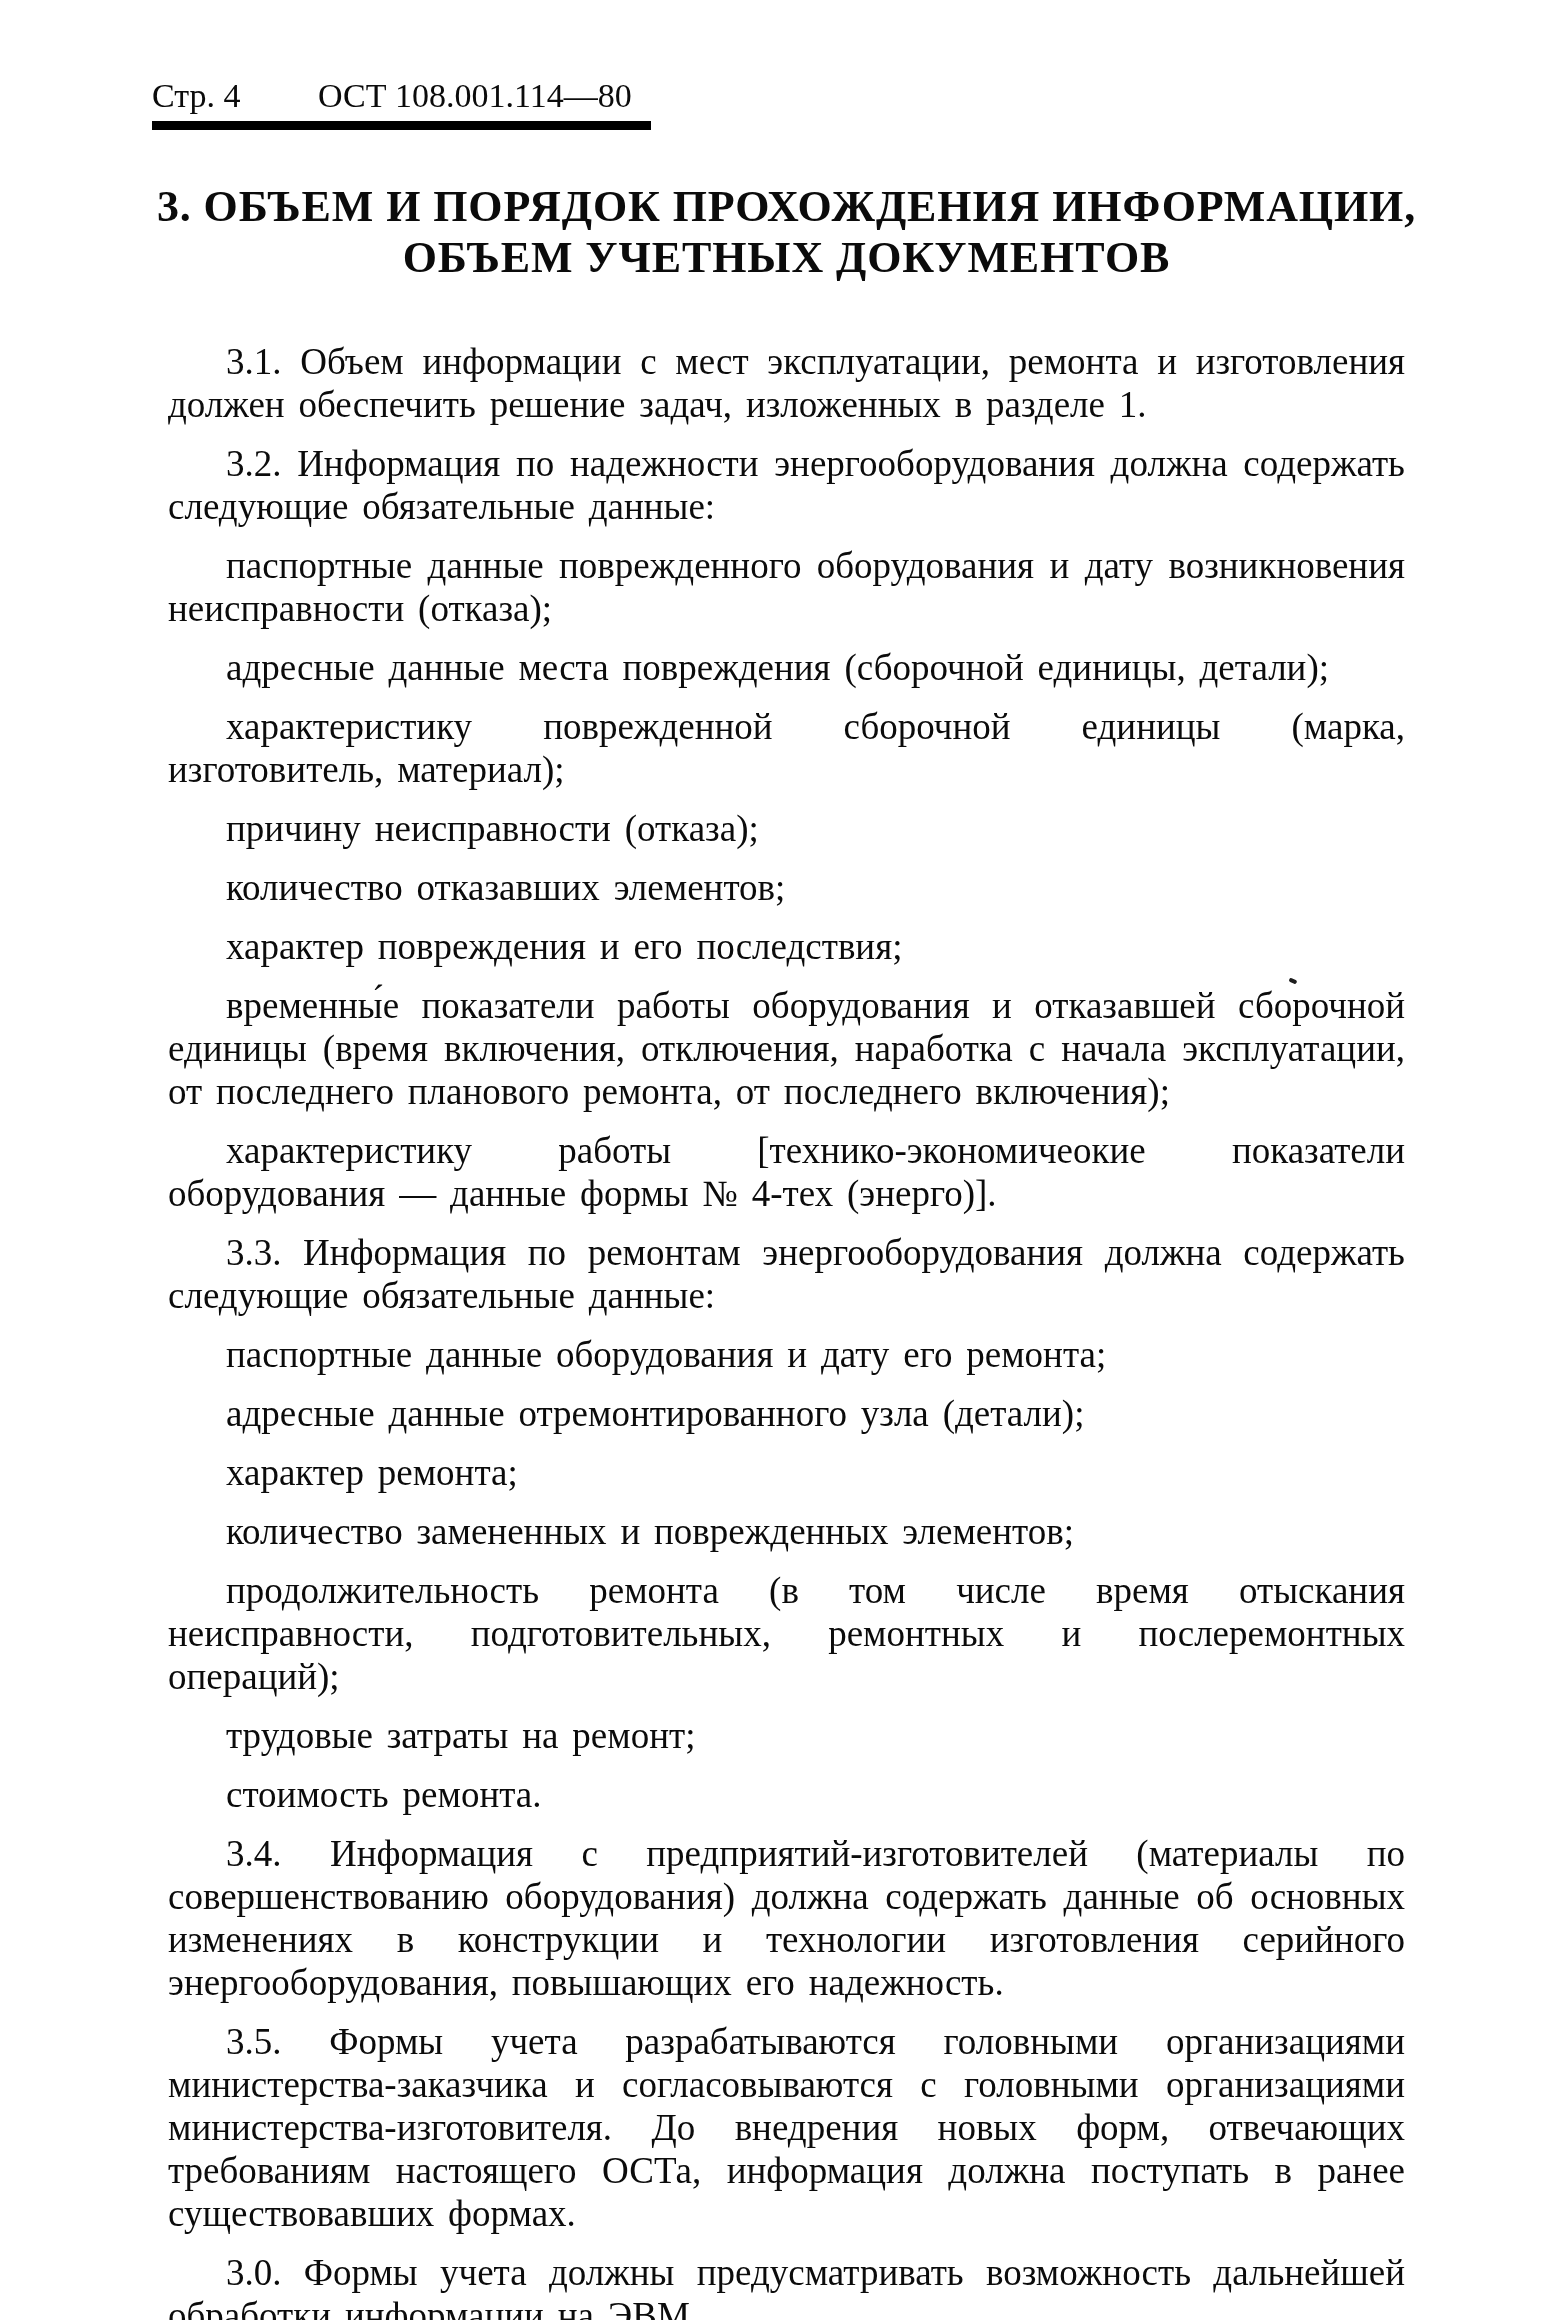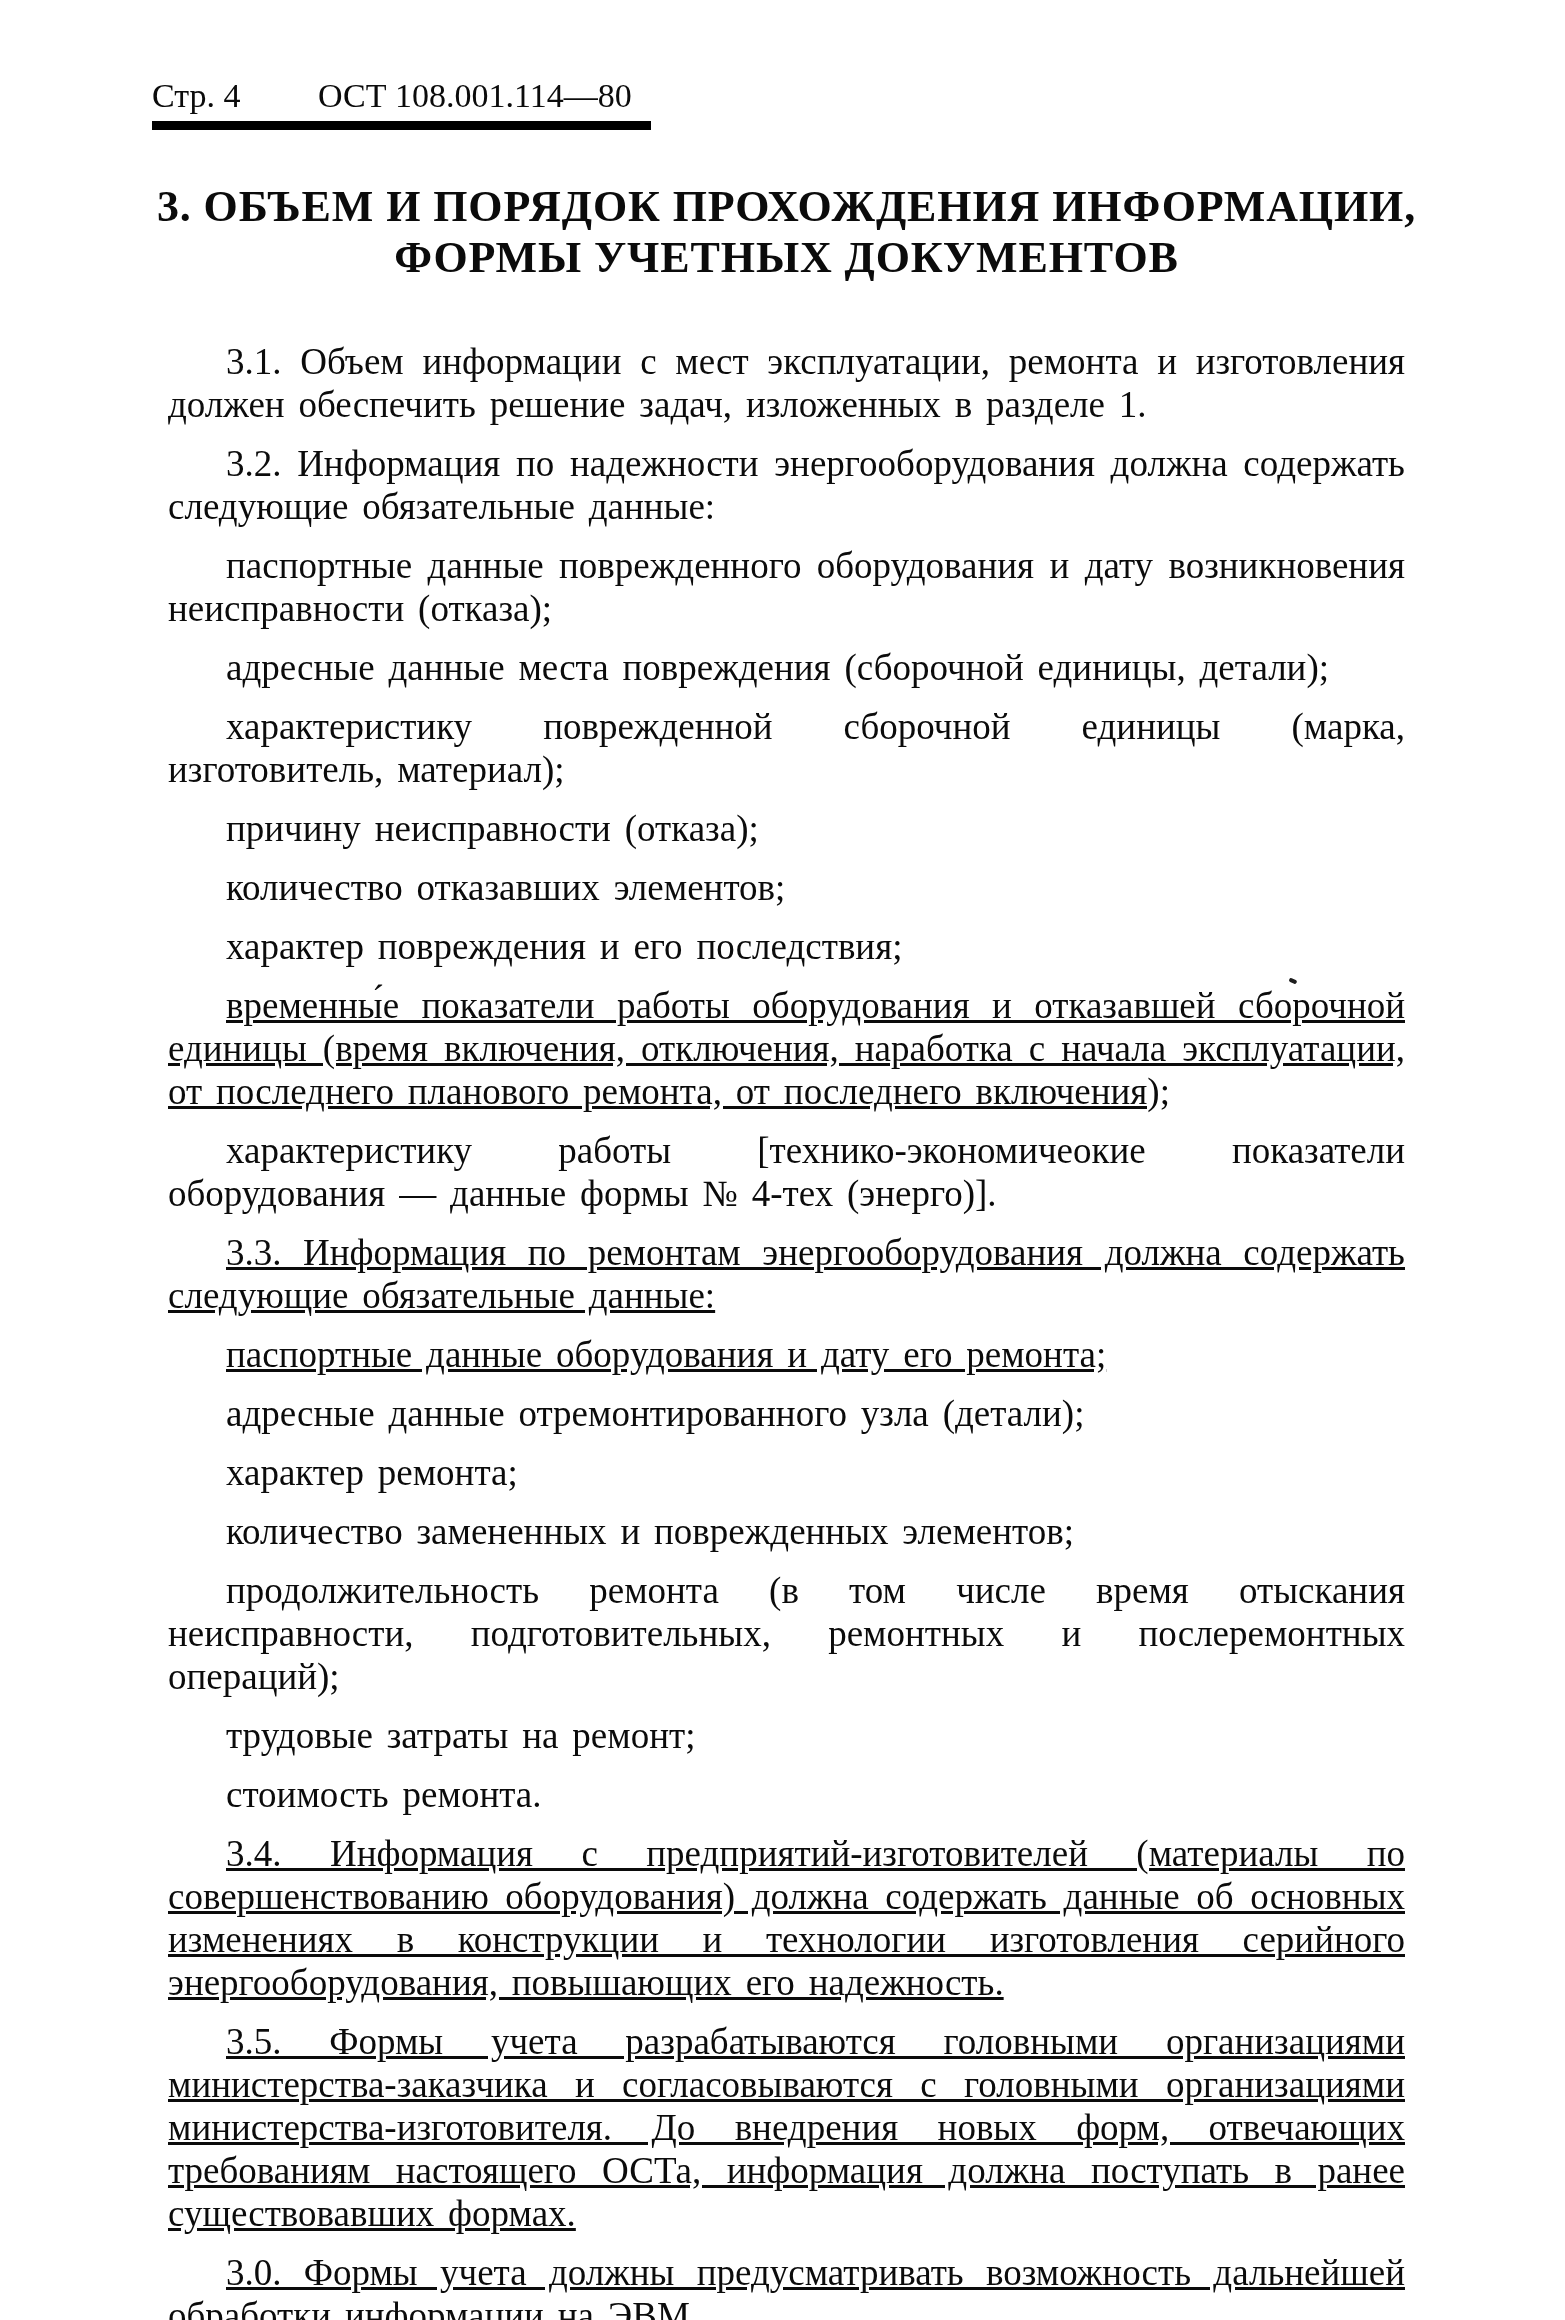--- a/index.html
+++ b/index.html
@@ -39,21 +39,21 @@
     letter-spacing: 0.9px;
   }
   .doc-body {
     margin-top: 57px;
     font-size: 37px;
     line-height: 43px;
     text-align: justify;
     word-spacing: 4.6px;
   }
   .para { margin: 16px; text-indent: 58px; }
-  .para.gap { margin-top: 12.8px; text-decoration: underline; }
+  .para.gap { margin-top: 12.8px; }
   .scan-speck {
     position: absolute;
     left: 1289px; top: 979px;
     width: 8.2px; height: 3.7px;
     background: #1d1d1d;
     transform: rotate(24deg);
     border-radius: 1.8px;
   }
 </style>
 </head>
@@ -63,21 +63,21 @@
 
   <div class="page-header">
     <span class="page-label">Стр. 4</span>
     <span class="doc-number">ОСТ 108.001.114—80</span>
   </div>
 
   <div class="header-rule"></div>
 
   <div class="section-title">
     <div>3. ОБЪЕМ И ПОРЯДОК ПРОХОЖДЕНИЯ ИНФОРМАЦИИ,</div>
-    <div>ФОРМЫ УЧЕТНЫХ ДОКУМЕНТОВ</div>
+    <div>ОБЪЕМ УЧЕТНЫХ ДОКУМЕНТОВ</div>
   </div>
 
   <div class="doc-body">
       <p class="para">3.1. Объем информации с мест эксплуатации, ремонта и изготовления должен обеспечить решение задач, изложенных в разделе 1.</p>
       <p class="para">3.2. Информация по надежности энергооборудования должна содержать следующие обязательные данные:</p>
       <p class="para">паспортные данные поврежденного оборудования и дату возникновения неисправности (отказа);</p>
       <p class="para">адресные данные места повреждения (сборочной единицы, детали);</p>
       <p class="para">характеристику поврежденной сборочной единицы (марка, изготовитель, материал);</p>
       <p class="para">причину неисправности (отказа);</p>
       <p class="para">количество отказавших элементов;</p>

